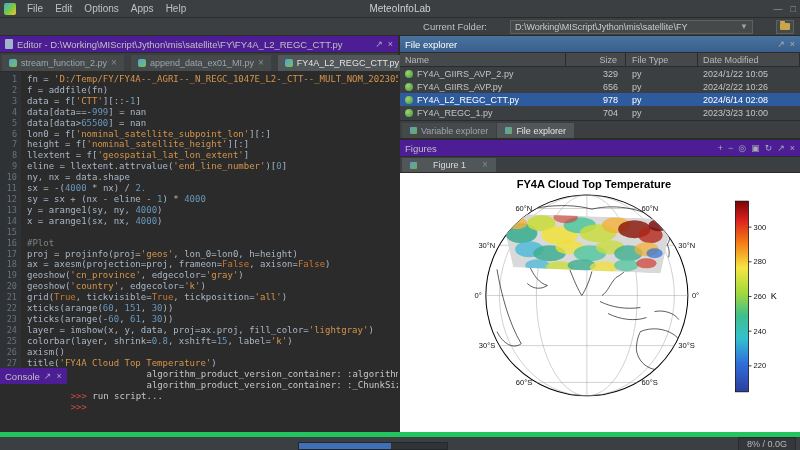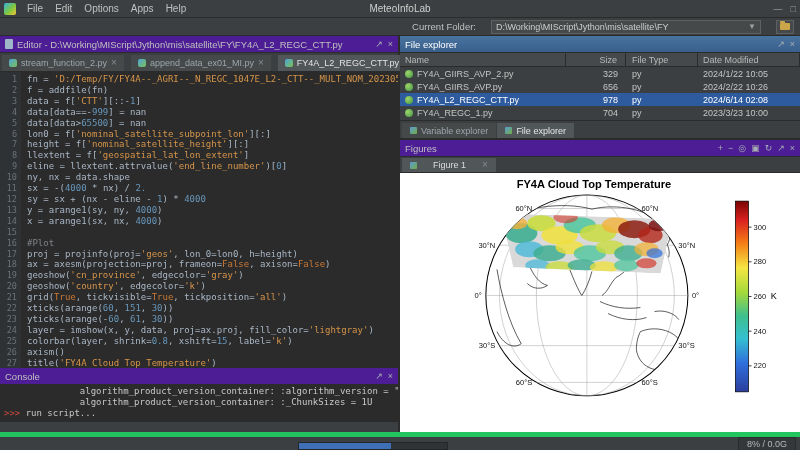--- a/index.html
+++ b/index.html
@@ -7,23 +7,23 @@
   body { background:#3c3f41; font-family:"Liberation Sans",sans-serif; font-size:10px; color:#bbb; position:relative; }
 
   
   .menubar { height:18px; background:#3c3f41; border-bottom:1px solid #2b2b2b; display:flex; align-items:center; padding:0 4px; position:relative; }
   .logo { width:12px; height:12px; border-radius:2px; background:linear-gradient(135deg,#35b1e0 0%,#7ec93f 55%,#f7c236 100%); margin-right:5px; flex:none; }
   .menu-item { padding:1px 6px; color:#c0c0c0; }
   .menu-title { position:absolute; left:0; right:0; top:3px; text-align:center; color:#cfcfcf; pointer-events:none; }
   .win-icons { margin-left:auto; display:flex; gap:8px; color:#9aa0a6; font-size:9px; z-index:2; }
 
   
-  .folderbar { height:18px; background:#3c3f41; border-bottom:1px solid #2b2b2b; display:flex; align-items:center; justify-content:flex-end; padding:0 6px; gap:15px; }
+  .folderbar { height:18px; background:#3c3f41; border-bottom:1px solid #2b2b2b; display:flex; align-items:center; justify-content:flex-end; padding:0 6px; gap:23px; }
   .folderlabel { color:#c0c0c0; font-size:9.5px; }
-  .combo { width:270px; height:14px; background:#45494a; border:1px solid #5e6162; display:flex; align-items:center; justify-content:space-between; padding:0 4px; color:#cccccc; font-size:9px; white-space:nowrap; overflow:hidden; }
+  .combo { width:243px; height:14px; background:#45494a; border:1px solid #5e6162; display:flex; align-items:center; justify-content:space-between; padding:0 4px; color:#cccccc; font-size:9px; white-space:nowrap; overflow:hidden; }
   .caret { color:#9aa0a6; font-size:8px; }
   .folderbtn { width:18px; height:14px; background:#45494a; border:1px solid #5e6162; display:flex; align-items:center; justify-content:center; }
   .foldershape { width:10px; height:7px; background:#caa54a; border-radius:1px; position:relative; }
   .foldershape::before { content:""; position:absolute; top:-2px; left:0; width:5px; height:2px; background:#caa54a; border-radius:1px 1px 0 0; }
 
   
   .main { display:flex; height:396px; }
   .left { width:400px; flex:none; display:flex; flex-direction:column; border-right:2px solid #2b2b2b; }
   .right { flex:1; display:flex; flex-direction:column; min-width:0; }
 
@@ -38,21 +38,21 @@
   .etab { display:flex; align-items:center; gap:4px; padding:0 7px; height:16px; background:#45494a; color:#9da6ad; font-size:9px; white-space:nowrap; }
   .etab.active { background:#515658; color:#e2e2e2; }
   .pyicon { width:8px; height:8px; border-radius:2px; background:linear-gradient(135deg,#4fa3d8,#79c257); flex:none; }
   .etab-close { color:#848a90; font-size:10px; line-height:8px; }
   .code-area { flex:1; display:flex; overflow:hidden; font-family:"DejaVu Sans Mono",monospace; font-size:9px; line-height:10.9px; }
   .gutter { width:21px; flex:none; background:#2f3235; color:#6b7278; text-align:right; padding:2px 4px 0 0; font-size:8.5px; }
   .code { flex:1; padding:2px 0 0 6px; color:#a9b7c6; white-space:pre; overflow:hidden; }
   .tok-s { color:#d6954a; } .tok-c { color:#7e8287; } .tok-n { color:#6897bb; } .tok-k { color:#cc7832; }
 
   
-  .console { height:54px; flex:none; display:flex; flex-direction:column; background:#2b2b2b; }
+  .console { height:81px; flex:none; display:flex; flex-direction:row; background:#2b2b2b; }
   .console-body { flex:1; font-family:"DejaVu Sans Mono",monospace; font-size:9px; line-height:11px; padding:1px 4px; color:#c8c8c8; white-space:pre; overflow:hidden; }
   .prompt { color:#d14b42; }
 
   
   .fe { height:104px; flex:none; display:flex; flex-direction:column; background:#3c3f41; border-bottom:2px solid #2b2b2b; }
   .fe-header { height:14px; flex:none; display:flex; background:#46494b; border-bottom:1px solid #2b2b2b; font-size:9px; color:#b8b8b8; align-items:center; }
   .fe-header > div { border-right:1px solid #2b2b2b; height:100%; display:flex; align-items:center; }
   .fcol0 { width:166px; padding-left:5px; display:flex; align-items:center; gap:4px; overflow:hidden; white-space:nowrap; }
   .fcol1 { width:60px; justify-content:flex-end; text-align:right; padding-right:8px; display:flex; align-items:center; }
   .fcol2 { width:72px; padding-left:6px; display:flex; align-items:center; }

